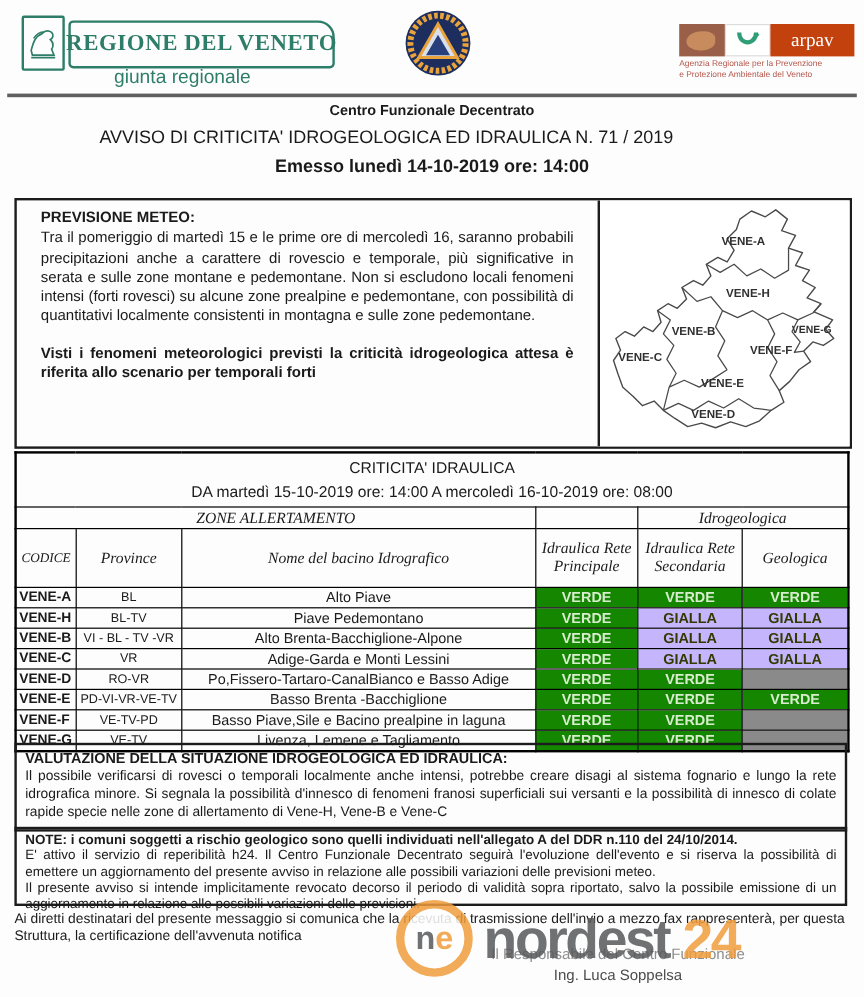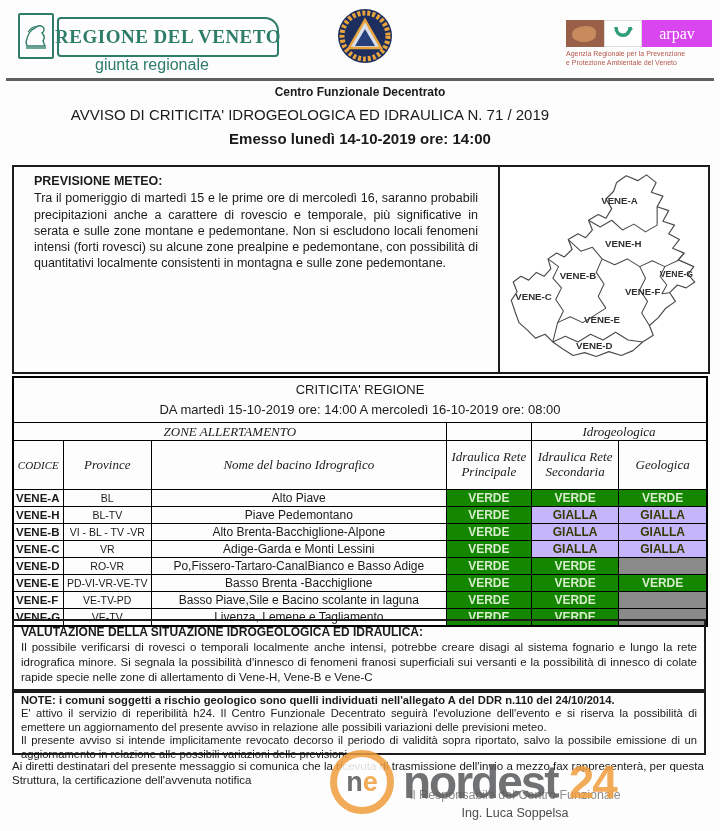--- a/index.html
+++ b/index.html
@@ -14,28 +14,28 @@
   .regione-title{font-family:"Liberation Serif",serif;font-size:19px;font-weight:bold;color:#2e7d68;
          letter-spacing:.5px;white-space:nowrap;}
   .regione-sub{position:absolute;left:95px;top:56px;font-size:16px;color:#2e7d68;}
   .pc-logo{position:absolute;left:336px;top:7px;}
   .arpav{position:absolute;left:566px;top:20px;width:148px;}
   .arpav-strip{display:flex;height:27px;width:146px;}
   .arpav-img{width:38px;background:#9a5f48;position:relative;overflow:hidden;}
   .arpav-img:before{content:"";position:absolute;left:6px;top:6px;width:24px;height:16px;
          background:#c78b5e;border-radius:60% 40% 50% 50%;}
   .arpav-sym{width:36px;background:#fff;display:flex;align-items:center;justify-content:center;border:1px solid #ddd;}
-  .arpav-word{flex:1;background:#d946ef;color:#fff;display:flex;align-items:center;justify-content:center;
+  .arpav-word{flex:1;background:#c2410c;color:#fff;display:flex;align-items:center;justify-content:center;
          font-family:"Liberation Serif",serif;font-size:16px;}
   .arpav-caption{margin-top:3px;font-size:7px;line-height:1.25;color:#b4564a;}
   .hrule{position:absolute;left:6px;top:78px;width:708px;height:3px;background:#5f5f5f;}
 
   
   .org-line{position:absolute;left:0;top:85px;width:720px;text-align:center;font-size:12px;font-weight:bold;}
-  .doc-title{position:absolute;left:0;top:106px;width:620px;text-align:center;font-size:15px;}
+  .doc-title{position:absolute;left:12px;top:106px;width:620px;text-align:center;font-size:15px;}
   .issued{position:absolute;left:0;top:130px;width:720px;text-align:center;font-size:15px;font-weight:bold;}
 
   
   .prev-box{position:absolute;left:12px;top:165px;width:694px;height:205px;border:2px solid #1c1c1c;display:flex;}
   .prev-text{width:484px;padding:6px 20px;box-sizing:border-box;font-size:12.5px;line-height:1.3;text-align:justify;}
   .prev-text h3{margin:0 0 1px 0;font-size:12.5px;}
   .prev-text p{margin:0 0 0 0;}
   .prev-text p.emph{margin-top:14px;font-weight:bold;}
   .map-panel{flex:1;border-left:2px solid #1c1c1c;background:#fff;display:flex;align-items:center;justify-content:center;}
   .map-panel svg text{font-family:"Liberation Sans",sans-serif;font-weight:bold;fill:#2f2f2f;}
@@ -125,20 +125,21 @@
   <div class="hrule"></div>
 
   <div class="org-line">Centro Funzionale Decentrato</div>
   <div class="doc-title">AVVISO DI CRITICITA' IDROGEOLOGICA ED IDRAULICA N. 71 / 2019</div>
   <div class="issued">Emesso  lunedì 14-10-2019 ore: 14:00</div>
 
   <div class="prev-box">
     <div class="prev-text">
       <h3>PREVISIONE METEO:</h3>
       <p>Tra il pomeriggio di martedì 15 e le prime ore di mercoledì 16, saranno probabili precipitazioni anche a carattere di rovescio e temporale, più significative in serata e sulle zone montane e pedemontane. Non si escludono locali fenomeni intensi (forti rovesci) su alcune zone prealpine e pedemontane, con possibilità di quantitativi localmente consistenti in montagna e sulle zone pedemontane.</p>
+      <p class="emph">Visti i fenomeni meteorologici previsti la criticità idrogeologica attesa è riferita allo scenario per temporali forti</p>
     </div>
     <div class="map-panel">
       <svg width="202" height="198" viewBox="0 0 206 205">
         <g fill="#ffffff" stroke="#4a4a4a" stroke-width="1.2" stroke-linejoin="round">
           <path d="M116,12 L126,5 L138,10 L147,4 L157,12 L152,22 L164,26 L158,37 L170,41 L164,52 L176,56 L170,65 L181,71 L174,80 L186,85 L180,92 L196,99 L190,107 L197,115 L188,121 L179,118 L171,126 L177,135 L167,142 L159,152 L150,160 L154,170 L143,177 L133,186 L121,191 L108,187 L95,192 L83,188 L71,191 L60,184 L50,177 L42,169 L32,173 L24,165 L15,157 L11,146 L7,134 L13,125 L9,115 L17,109 L25,113 L33,105 L41,109 L48,101 L45,91 L54,85 L62,89 L70,81 L66,71 L76,65 L84,69 L91,61 L87,51 L97,45 L105,49 L111,39 L105,29 L113,21 Z"></path>
         </g>
         <g fill="none" stroke="#4a4a4a" stroke-width="1.1" stroke-linejoin="round">
           <path d="M87,51 L99,58 L111,51 L122,61 L134,55 L146,63 L158,56 L158,37"></path>
           <path d="M66,71 L79,83 L91,79 L101,91 L95,105 L103,117 L97,130 L105,142"></path>
           <path d="M45,91 L56,99 L50,111 L59,121 L53,133 L61,145 L55,157 L50,177"></path>
@@ -167,21 +168,21 @@
       <col style="width:50px">
         <col style="width:88px">
         <col style="width:294px">
       <col style="width:85px">
         <col style="width:87px">
         <col style="width:88px">
     </colgroup>
     <tbody>
       <tr>
         <td colspan="6" class="t-title">
-          <div>CRITICITA' REGIONE</div>
+          <div>CRITICITA' IDRAULICA</div>
           <div>DA martedì 15-10-2019 ore: 14:00 A mercoledì 16-10-2019 ore: 08:00</div>
         </td>
       </tr>
       <tr>
         <td colspan="3" class="grp">ZONE ALLERTAMENTO</td>
         <td class="grp"></td>
         <td colspan="2" class="grp">Idrogeologica</td>
       </tr>
       <tr>
         <td class="colh small">CODICE</td>
@@ -237,21 +238,21 @@
           <td class="code">VENE-E</td>
           <td class="prov">PD-VI-VR-VE-TV</td>
           <td class="basin">Basso Brenta -Bacchiglione</td>
           <td class="level verde">VERDE</td>
           <td class="level verde">VERDE</td>
           <td class="level verde">VERDE</td>
         </tr>
         <tr>
           <td class="code">VENE-F</td>
           <td class="prov">VE-TV-PD</td>
-          <td class="basin">Basso Piave,Sile e Bacino scolante in laguna</td>
+          <td class="basin">Basso Piave,Sile e Bacino prealpine in laguna</td>
           <td class="level verde">VERDE</td>
           <td class="level verde">VERDE</td>
           <td class="level empty"></td>
         </tr>
         <tr>
           <td class="code">VENE-G</td>
           <td class="prov">VE-TV</td>
           <td class="basin">Livenza, Lemene e Tagliamento</td>
           <td class="level verde">VERDE</td>
           <td class="level verde">VERDE</td>

